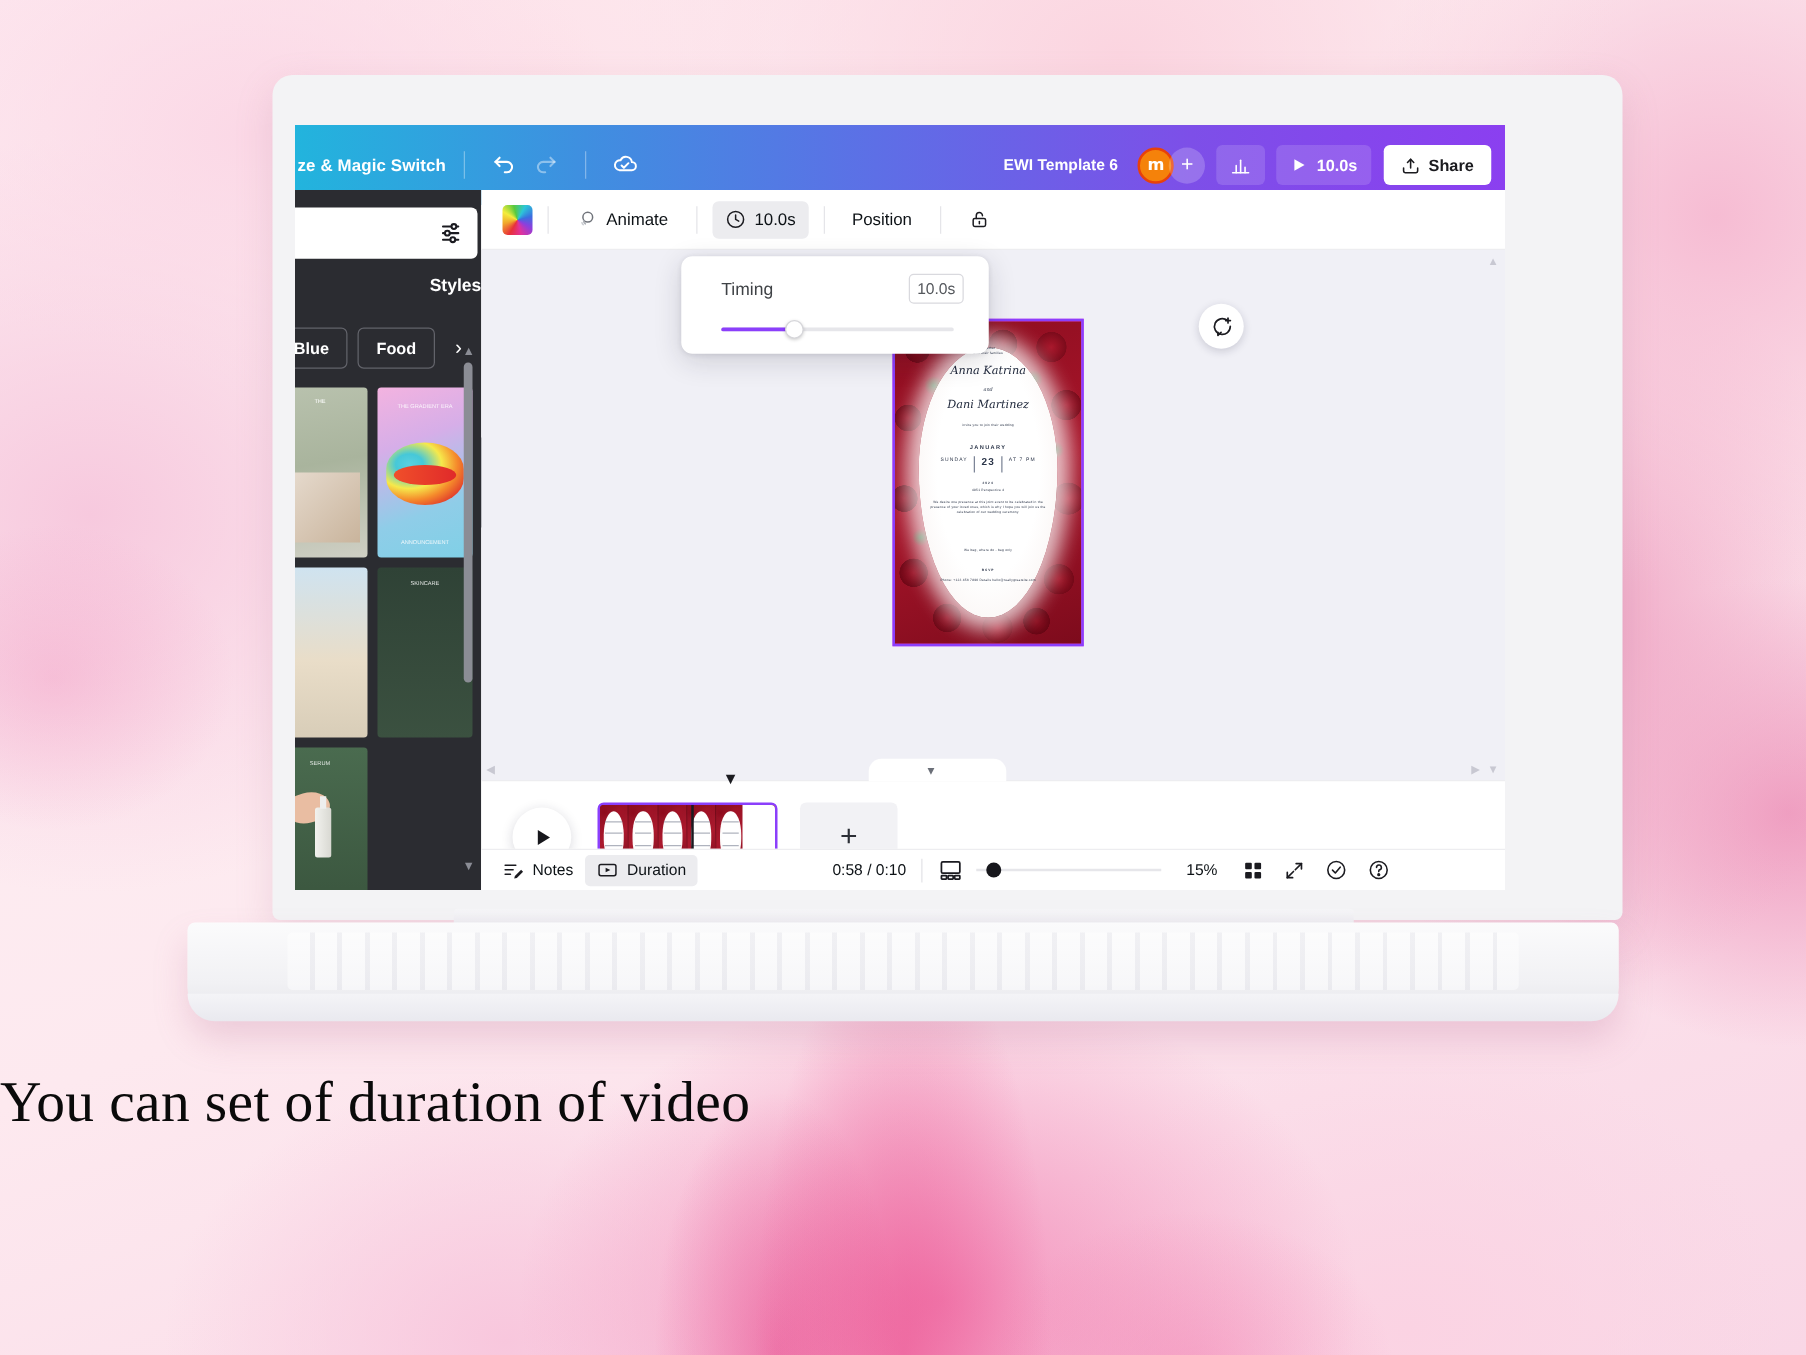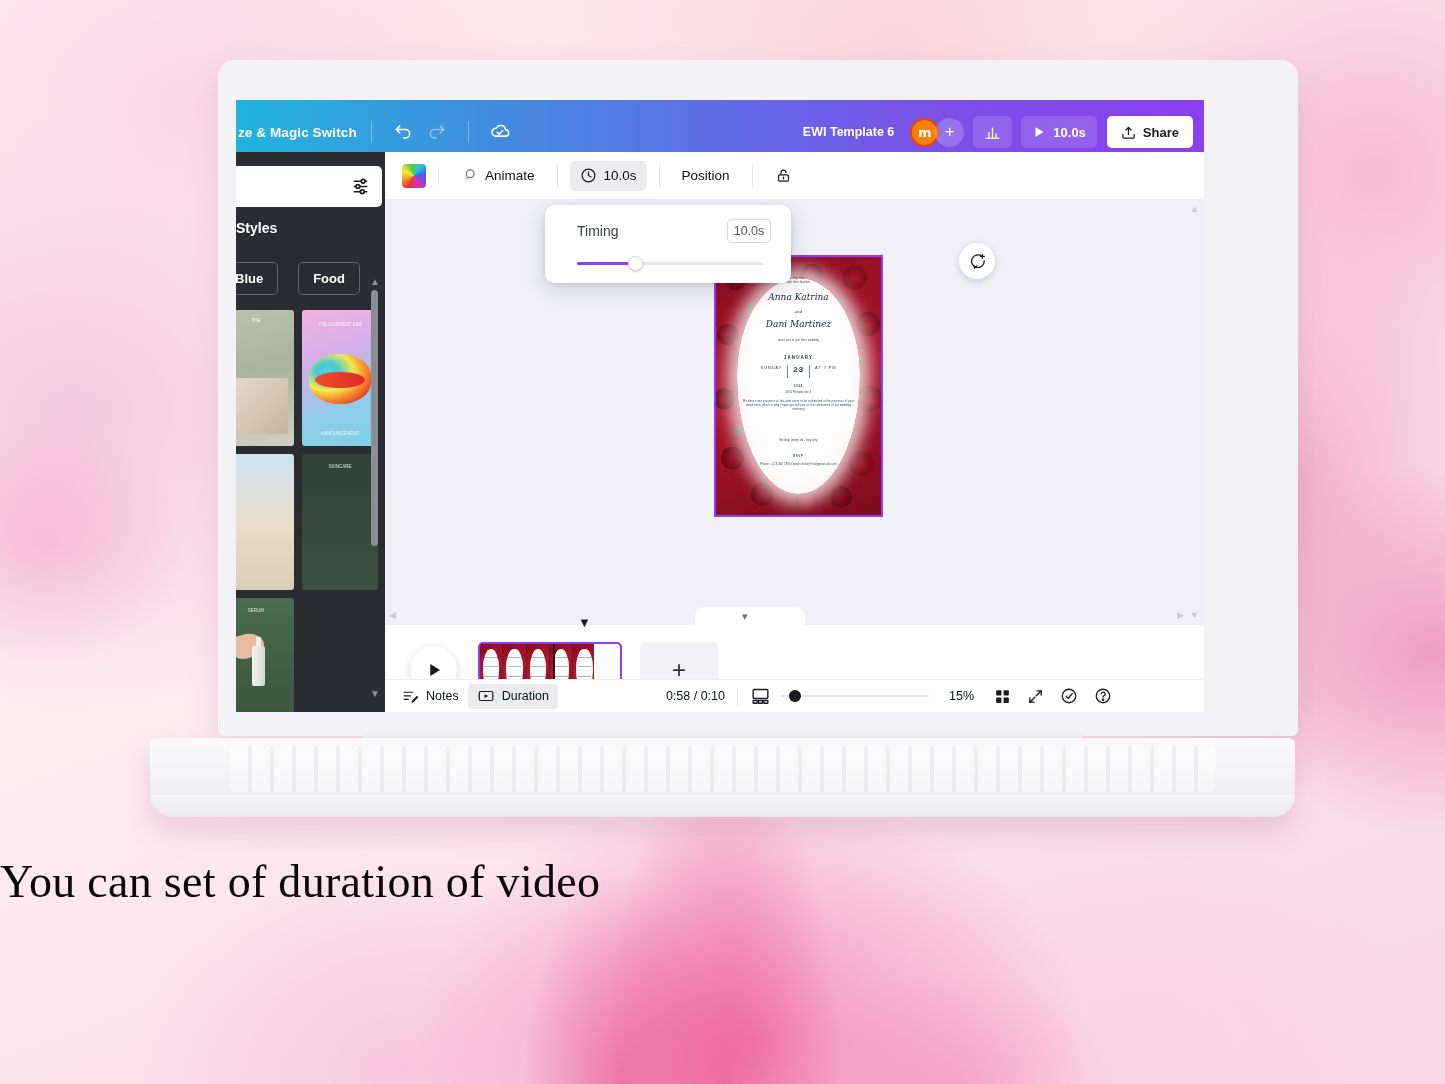--- a/index.html
+++ b/index.html
@@ -121,24 +121,24 @@
   .leftpanel {
     position: absolute; left: 0; top: 52px; width: 149px; height: 560px;
     background: #2b2c31; overflow: hidden;
   }
   .searchbar {
     position: absolute; left: -60px; top: 14px; width: 206px; height: 41px;
     background: #fff; border-radius: 5px; display: flex; align-items: center;
     justify-content: flex-end; padding-right: 11px;
   }
   .panel-title {
-    position: absolute; left: 0; top: 68px; width: 149px; text-align: left;
+    position: absolute; left: 0; top: 68px; width: 149px; text-align: right;
     color: #fff; font-size: 14px; font-weight: 700;
   }
-  .chips { position: absolute; left: -16px; top: 110px; display: flex; gap: 20px; align-items: center; }
+  .chips { position: absolute; left: -16px; top: 110px; display: flex; gap: 8px; align-items: center; }
   .chip {
     height: 33px; border: 1px solid #62636a; border-radius: 5px;
     display: flex; align-items: center; padding: 0 14px;
     color: #fff; font-size: 13px; font-weight: 700; white-space: nowrap;
   }
   .chip-arrow {
     width: 22px; height: 33px; display: flex; align-items: center; justify-content: center;
     color: #fff; font-size: 16px;
   }
   .thumbgrid {
@@ -244,21 +244,21 @@
   .slider-track { position: absolute; left: 0; top: 5px; width: 186px; height: 3px; background: #e6e6ea; border-radius: 2px; }
   .slider-fill  { position: absolute; left: 0; top: 5px; width: 58px;  height: 3px; background: #8b3ffb; border-radius: 2px; }
   .slider-knob  { position: absolute; left: 51px; top: -1px; width: 15px; height: 15px; border-radius: 50%; background: #fff; border: 1px solid #d6d6da; box-shadow: 0 1px 3px rgba(0,0,0,.20); }
 
   
   .canvas {
     position: absolute; left: 149px; top: 100px; width: 819px; height: 424px;
     background: #f0f0f6; overflow: hidden;
   }
   .design {
-    position: absolute; left: 329px; top: 55px; width: 169px; height: 262px;
+    position: absolute; left: 329px; top: 55px; width: 153px; height: 262px;
     border: 2px solid #8b3ffb;
     background: #d946ef;
     overflow: hidden;
   }
   .roses {
     position: absolute; inset: 0;
     background:
       radial-gradient(circle 14px at 12% 9%,  #8e0a1c 0%, #6c0614 70%, rgba(0,0,0,0) 72%),
       radial-gradient(circle 15px at 33% 5%,  #a41327 0%, #7a0a19 70%, rgba(0,0,0,0) 72%),
       radial-gradient(circle 16px at 58% 7%,  #8b0c1e 0%, #690614 70%, rgba(0,0,0,0) 72%),

